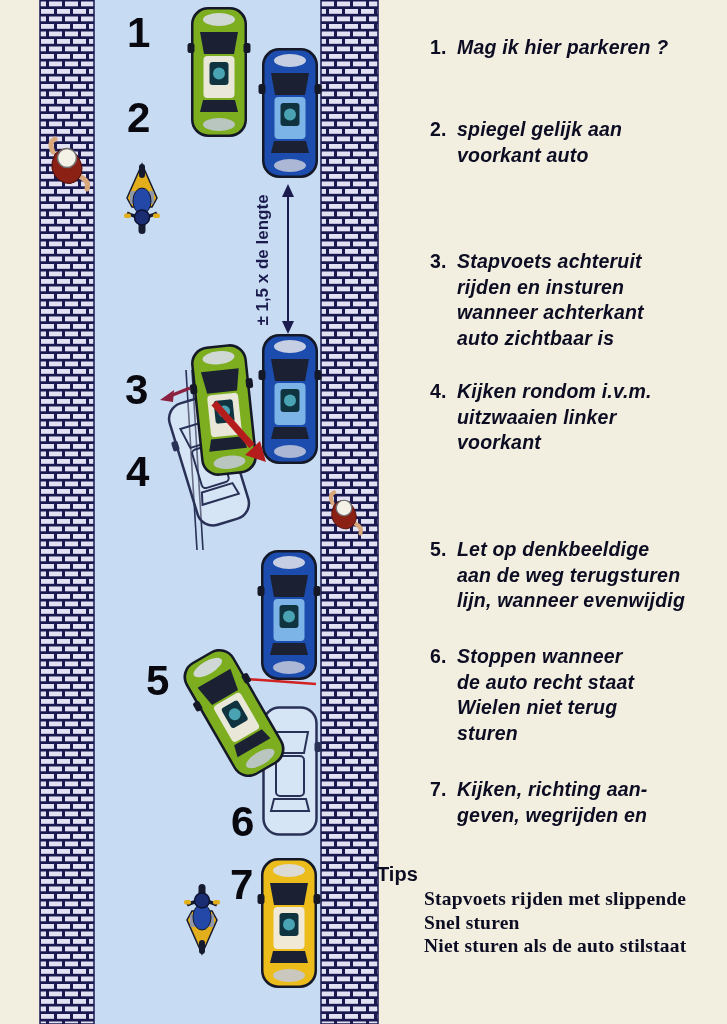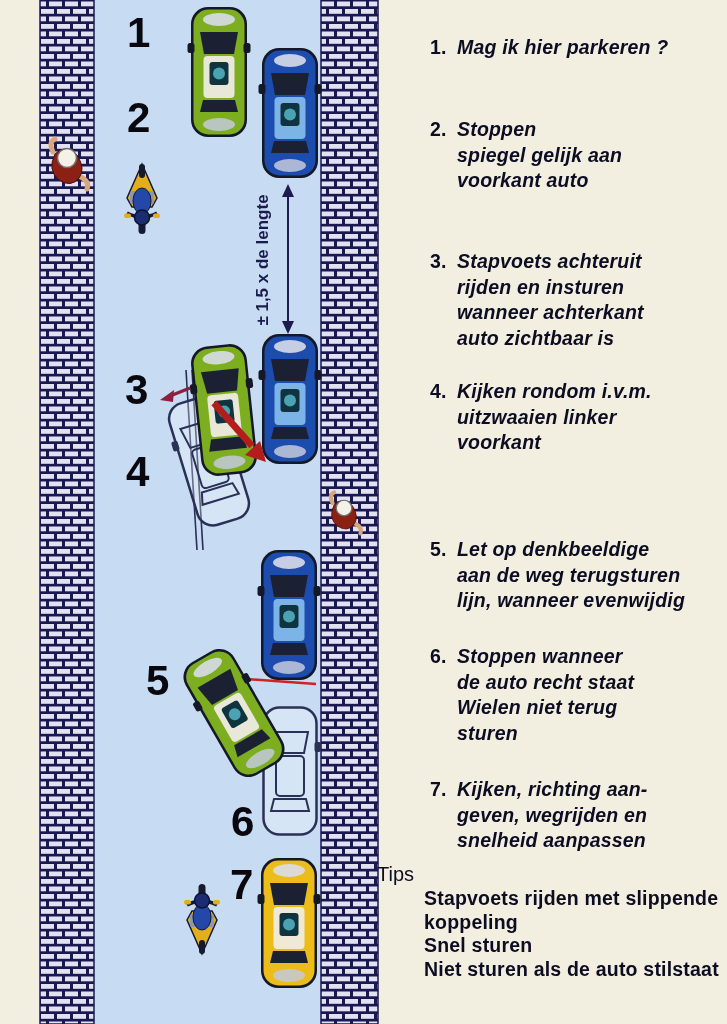--- a/index.html
+++ b/index.html
@@ -45,28 +45,28 @@
   .step{
     position:absolute;left:430px;display:flex;
     color:var(--c-text,#0c0c22);
     font-weight:bold;font-size:19.5px;line-height:25.5px;
     letter-spacing:0.2px;
   }
   .step .num{width:27px;flex:none;}
   .step .ln{display:block;font-style:italic;}
   .tips-title{
     position:absolute;left:377px;top:863px;
-    font-weight:normal;font-size:20px;color:var(--c-text,#0c0c22);
+    font-weight:bold;font-size:20px;color:var(--c-text,#0c0c22);
   }
   .tips-body{
     position:absolute;left:424px;top:887px;
     font-weight:bold;font-size:19.5px;line-height:23.7px;
     color:var(--c-text,#0c0c22);letter-spacing:0.2px;
   }
-  .tips-body .ln{display:block;}
+  .tips-body .ln{display:block;font-family:Liberation Serif, serif;}
 </style>
 </head>
 <body>
 
 <div class="page">
 
   <svg class="diagram" width="400" height="1024" viewBox="0 0 400 1024">
     <defs>
       <pattern id="brickPat" width="16" height="15" patternUnits="userSpaceOnUse">
         <rect class="brick-mortar" width="16" height="15"></rect>
@@ -171,21 +171,20 @@
   <div class="step" style="top:35px">
     <span class="num">1.</span>
     <span class="txt">
       <span class="ln">Mag ik hier parkeren ?</span>
     </span>
   </div>
 
   <div class="step" style="top:117px">
     <span class="num">2.</span>
     <span class="txt">
-      <span class="ln">Stoppen</span>
       <span class="ln">spiegel gelijk aan</span>
       <span class="ln">voorkant auto</span>
     </span>
   </div>
 
   <div class="step" style="top:249px">
     <span class="num">3.</span>
     <span class="txt">
       <span class="ln">Stapvoets achteruit</span>
       <span class="ln">rijden en insturen</span>
@@ -220,25 +219,23 @@
       <span class="ln">Wielen niet terug</span>
       <span class="ln">sturen</span>
     </span>
   </div>
 
   <div class="step" style="top:777px">
     <span class="num">7.</span>
     <span class="txt">
       <span class="ln">Kijken, richting aan-</span>
       <span class="ln">geven, wegrijden en</span>
-      <span class="ln">snelheid aanpassen</span>
     </span>
   </div>
 
   <div class="tips-title">Tips</div>
   <div class="tips-body">
     <span class="ln">Stapvoets rijden met slippende</span>
-    <span class="ln">koppeling</span>
     <span class="ln">Snel sturen</span>
     <span class="ln">Niet sturen als de auto stilstaat</span>
   </div>
 
 </div>
 
 </body></html>

